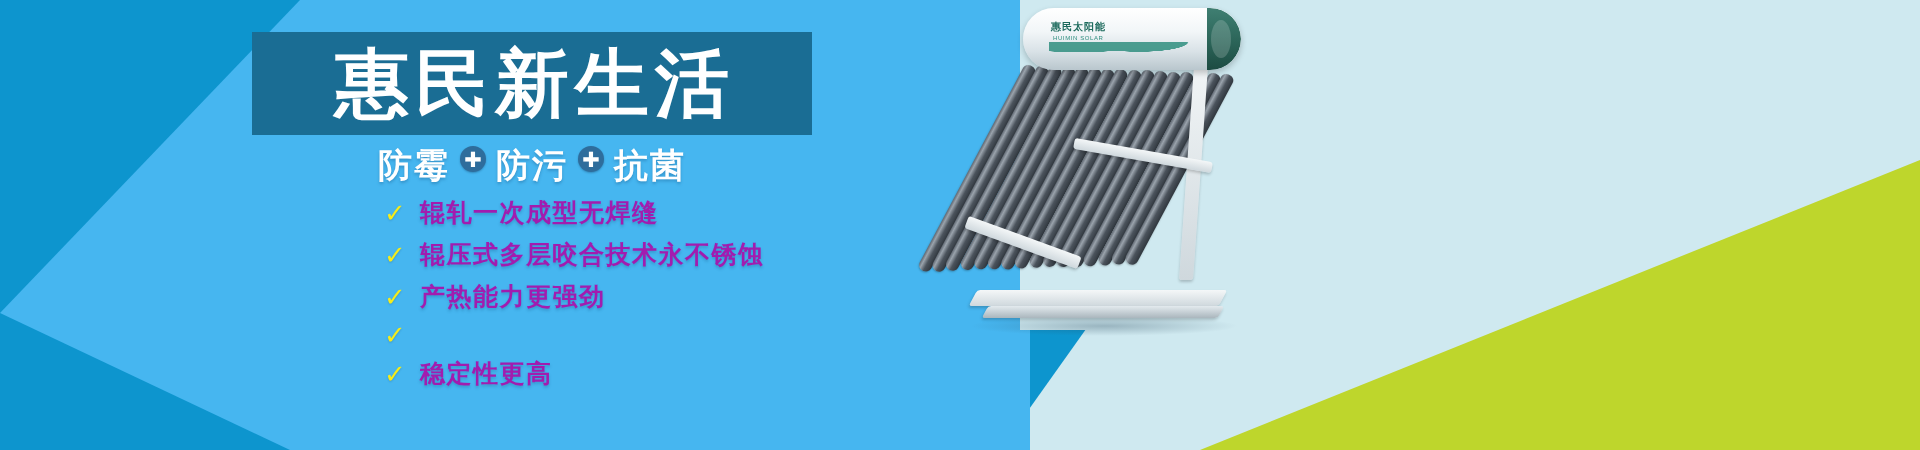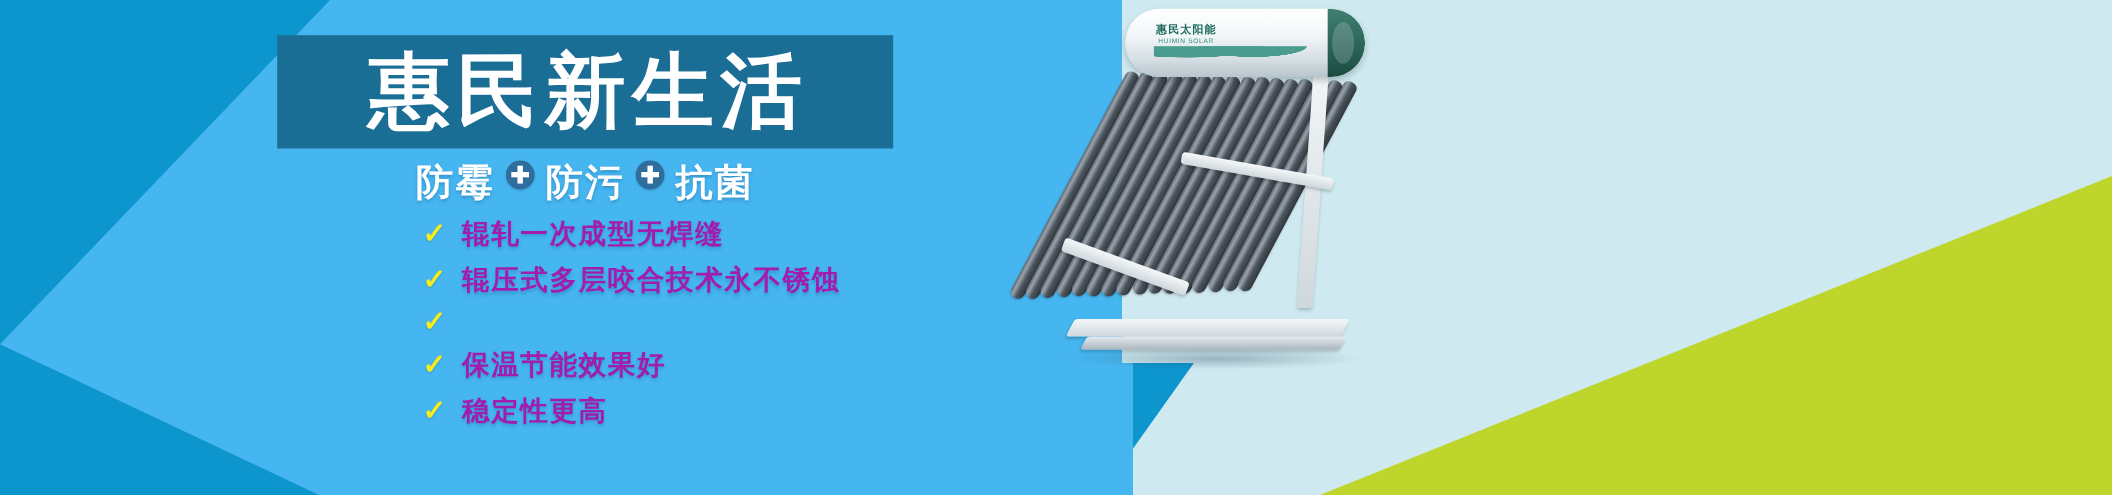--- a/index.html
+++ b/index.html
@@ -33,21 +33,21 @@
     right:0;bottom:0;width:760px;height:330px;
     background:#bed62c;
     clip-path:polygon(760px 40px, 760px 330px, 40px 330px);
   }
   .cyan-right{
     right:0;top:0;width:900px;height:450px;background:#cfe9f0;
     clip-path:polygon(140px 0, 900px 0, 900px 40px, 320px 330px, 0 330px, 0 0);
   }
 
   
-  .content{position:absolute;left:0;top:0;width:1030px;height:450px;font-family:Liberation Serif, serif;}
+  .content{position:absolute;left:0;top:0;width:1030px;height:450px;}
 
   .title-box{
     position:absolute;left:252px;top:32px;
     width:560px;height:103px;
     background:#1a6d94;
     display:flex;align-items:center;justify-content:center;
   }
   .title-text{
     color:#ffffff;
     font-size:74px;
@@ -202,24 +202,24 @@
       <div class="feature">
         <span class="check">✓</span>
         <span class="feature-text">辊轧一次成型无焊缝</span>
       </div>
       <div class="feature">
         <span class="check">✓</span>
         <span class="feature-text">辊压式多层咬合技术永不锈蚀</span>
       </div>
       <div class="feature">
         <span class="check">✓</span>
-      </div>
-      <div class="feature">
-        <span class="check">✓</span>
-        <span class="feature-text">保温节能效果好</span>
+        <span class="feature-text">产热能力更强劲</span>
+      </div>
+      <div class="feature">
+        <span class="check">✓</span>
       </div>
       <div class="feature">
         <span class="check">✓</span>
         <span class="feature-text">稳定性更高</span>
       </div>
     </div>
   </div>
 
   <div class="product">
     <div class="shadow"></div>

